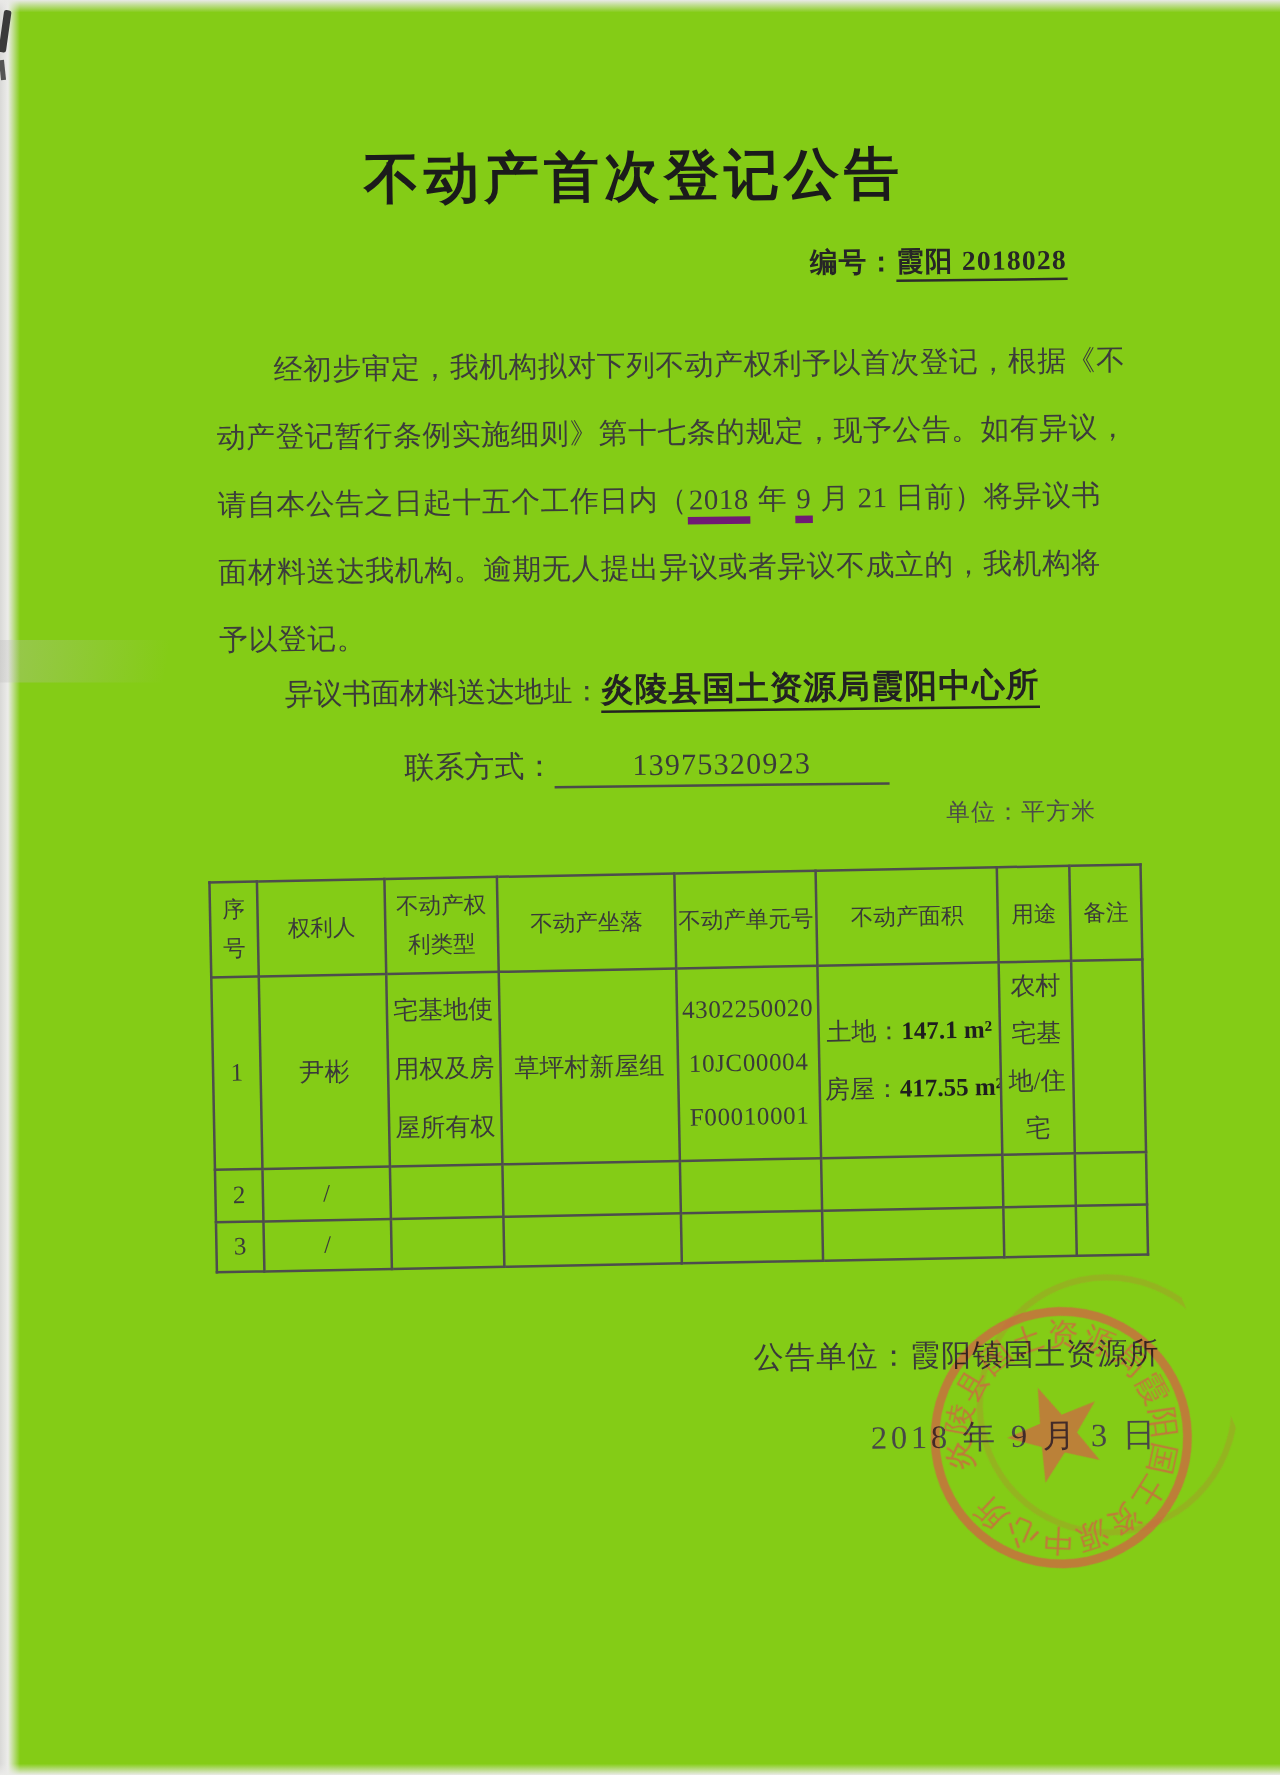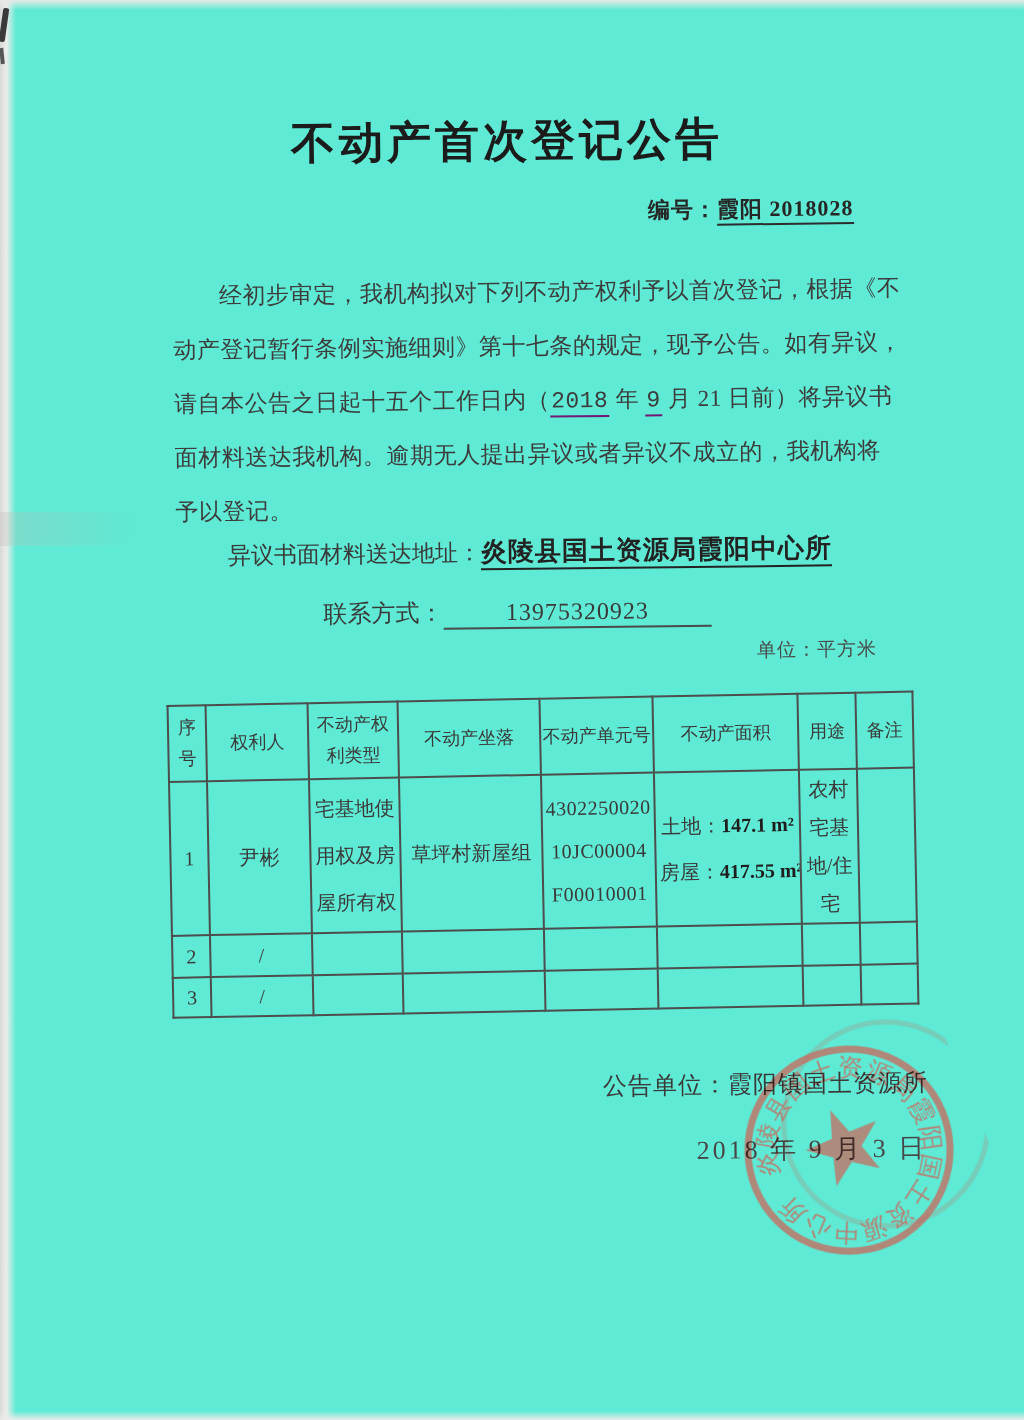--- a/index.html
+++ b/index.html
@@ -1,18 +1,18 @@
 <!DOCTYPE html>
 <html><head>
 <meta charset="utf-8">
 <style>
   html,body{margin:0;padding:0;background:#ffffff;}
   .sheet{
     position:relative;width:1024px;height:1420px;overflow:hidden;
-    background:#5eead4;
+    background:#84cc16;
     font-family:"Liberation Serif","DejaVu Serif",serif;
     color:#3b3b3b;
   }
   
   .edge-left{position:absolute;left:0;top:0;width:16px;height:100%;
     background:linear-gradient(90deg,#d9d9d7 0,#ececea 40%,rgba(255,255,255,0) 100%);}
   .edge-top{position:absolute;left:0;top:0;width:100%;height:10px;
     background:linear-gradient(180deg,#e9e9e7 0,rgba(255,255,255,0) 100%);}
   .edge-bottom{position:absolute;left:0;bottom:0;width:100%;height:9px;
     background:linear-gradient(0deg,#ebebe9 0,rgba(255,255,255,0) 100%);}
@@ -27,21 +27,21 @@
     text-align:center;font-family:"DejaVu Sans","Liberation Sans",sans-serif;
     font-weight:bold;font-size:44px;letter-spacing:4px;color:#1b1b1b;
   }
   .docno{position:absolute;left:652px;top:197px;font-size:22px;font-weight:bold;color:#262626;letter-spacing:1px;}
   .docno .val{border-bottom:2px solid #2c2c2c;padding-bottom:2px;}
 
   .para{position:absolute;left:176px;top:266px;width:706px;font-size:23px;letter-spacing:.5px;color:#3c3c3c;}
   .pline{height:54px;line-height:54px;text-align:justify;text-align-last:justify;white-space:nowrap;}
   .pline.first{text-indent:46px;}
   .pline.last{text-align-last:left;}
-  .u{border-bottom:2px solid #701a75;padding:0 1px 1px 1px;font-family:Liberation Mono, monospace;}
+  .u{border-bottom:6px solid #701a75;padding:0 1px 1px 1px;}
 
   .addr{position:absolute;left:228px;top:534px;font-size:23px;color:#3a3a3a;}
   .addr .val{font-weight:bold;font-size:26px;color:#222;letter-spacing:1px;border-bottom:2px solid #222;padding-bottom:2px;}
   .contact{position:absolute;left:323px;top:596px;font-size:24px;color:#3a3a3a;}
   .contact .val{display:inline-block;width:268px;text-align:center;border-bottom:2px solid #4a4a4a;padding-bottom:1px;letter-spacing:1px;}
   .unitnote{position:absolute;left:756px;top:640px;font-size:19px;color:#4a4a4a;letter-spacing:1px;}
 
   table.reg{position:absolute;left:165px;top:701px;border-collapse:collapse;table-layout:fixed;width:745px;
     transform:rotate(-0.45deg);transform-origin:0 0;}
   table.reg td,table.reg th{border:2px solid #4d4d4d;vertical-align:middle;text-align:center;

